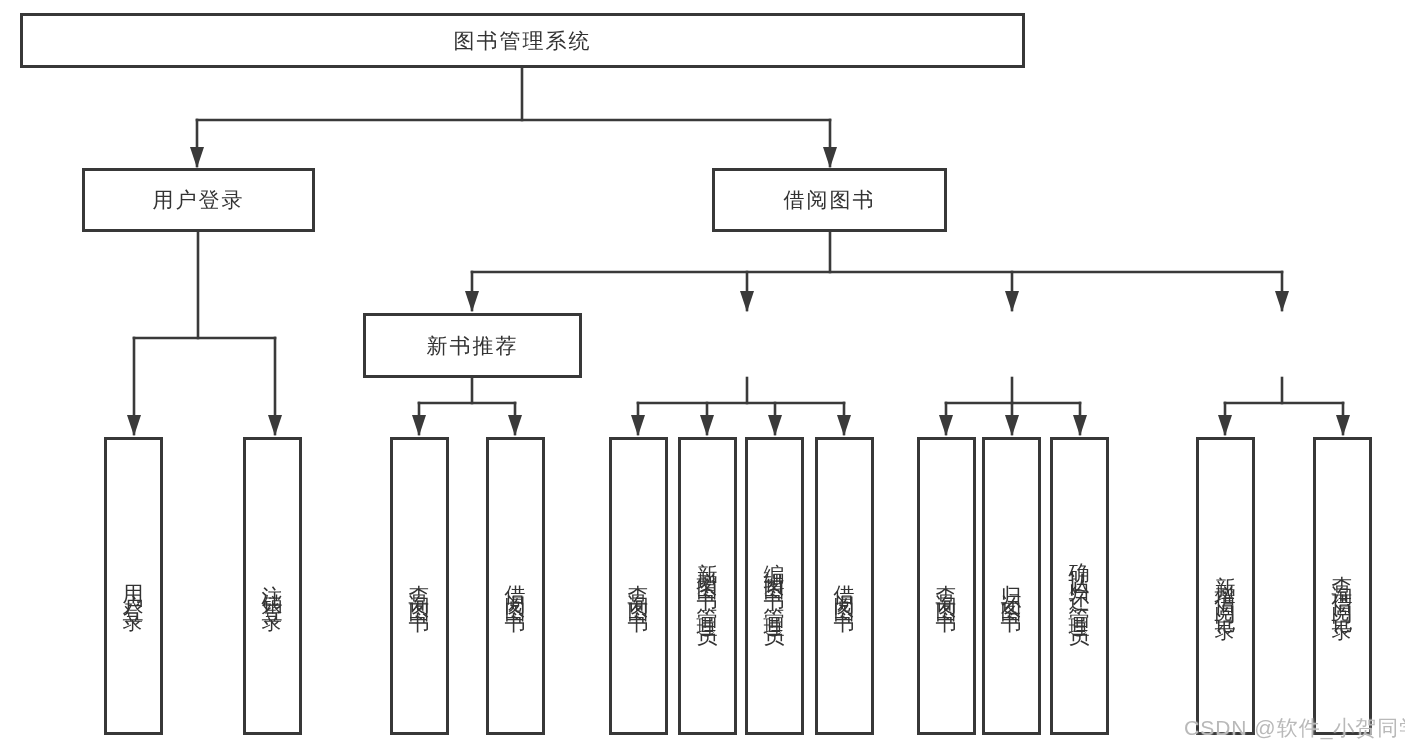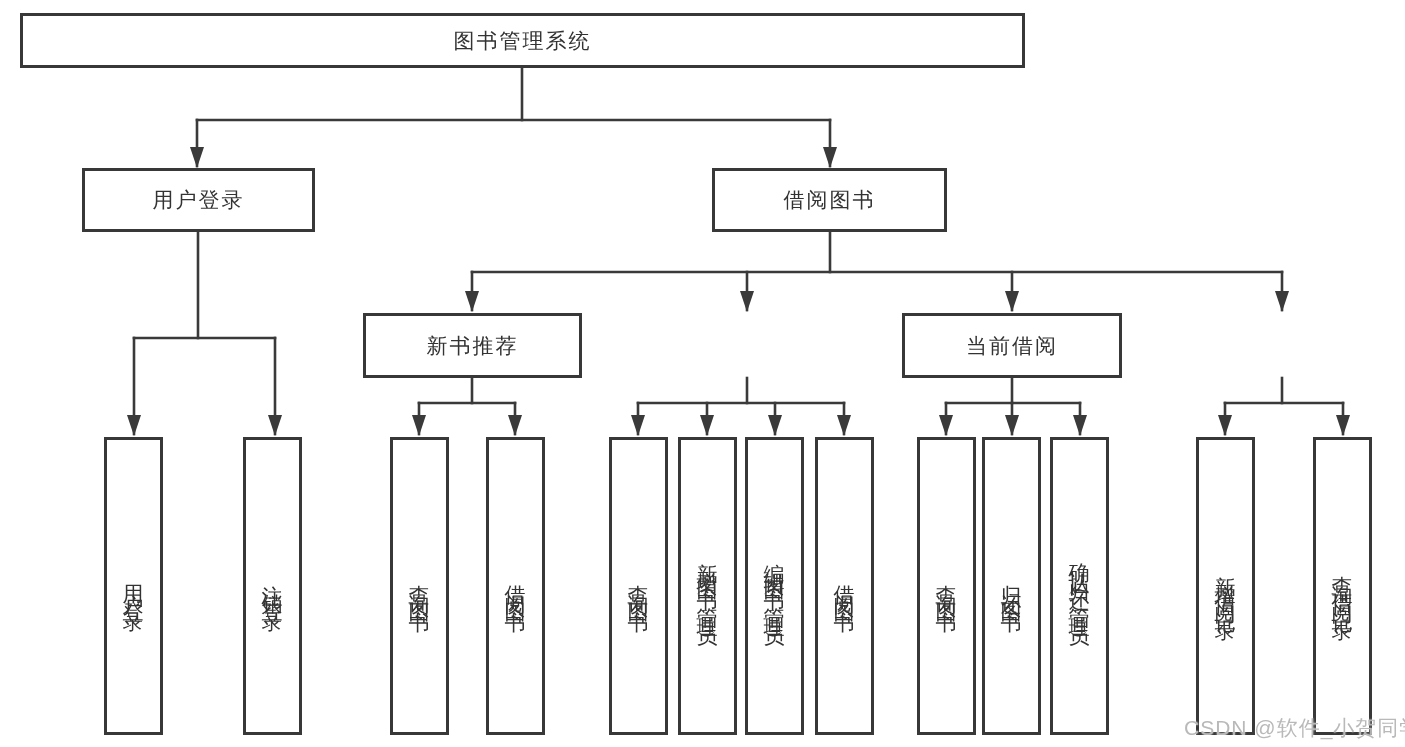--- a/index.html
+++ b/index.html
@@ -104,23 +104,20 @@
   <div class="box n-l2-login">
     <span class="hlabel">用户登录</span>
   </div>
   <div class="box n-l2-mgmt">
     <span class="hlabel">借阅图书</span>
   </div>
 
   <div class="box n-l3-rec">
     <span class="hlabel">新书推荐</span>
   </div>
-  <div class="box n-l3-current">
-    <span class="hlabel">当前借阅</span>
-  </div>
 
   <div class="box leaf n-g1-0">
     <span class="vlabel">用户登录</span>
   </div>
   <div class="box leaf n-g1-1">
     <span class="vlabel">注销登录</span>
   </div>
 
   <div class="box leaf n-g2-0">
     <span class="vlabel">查询图书</span>

